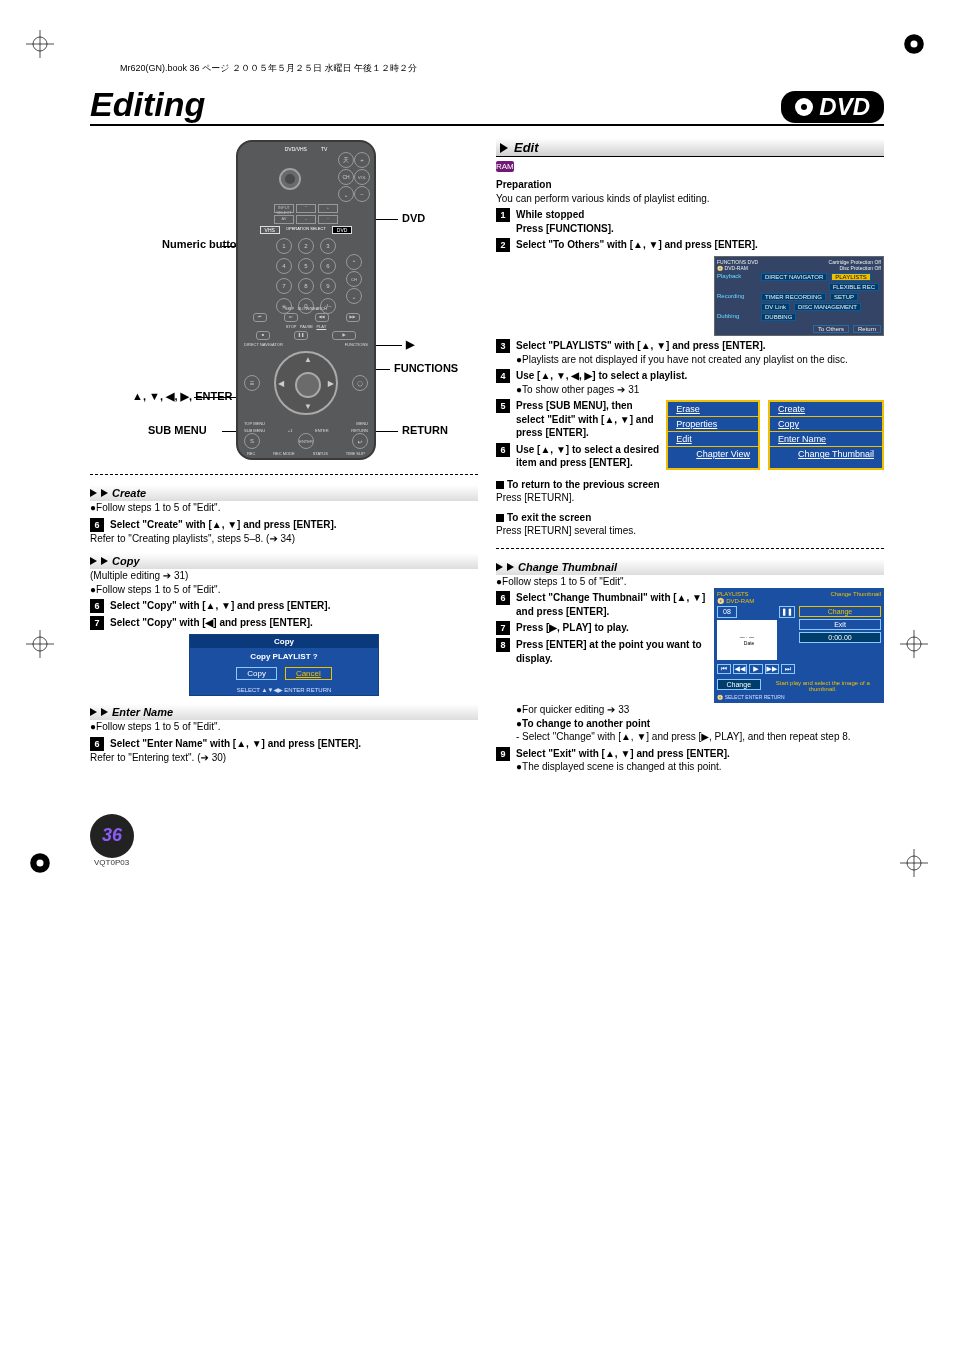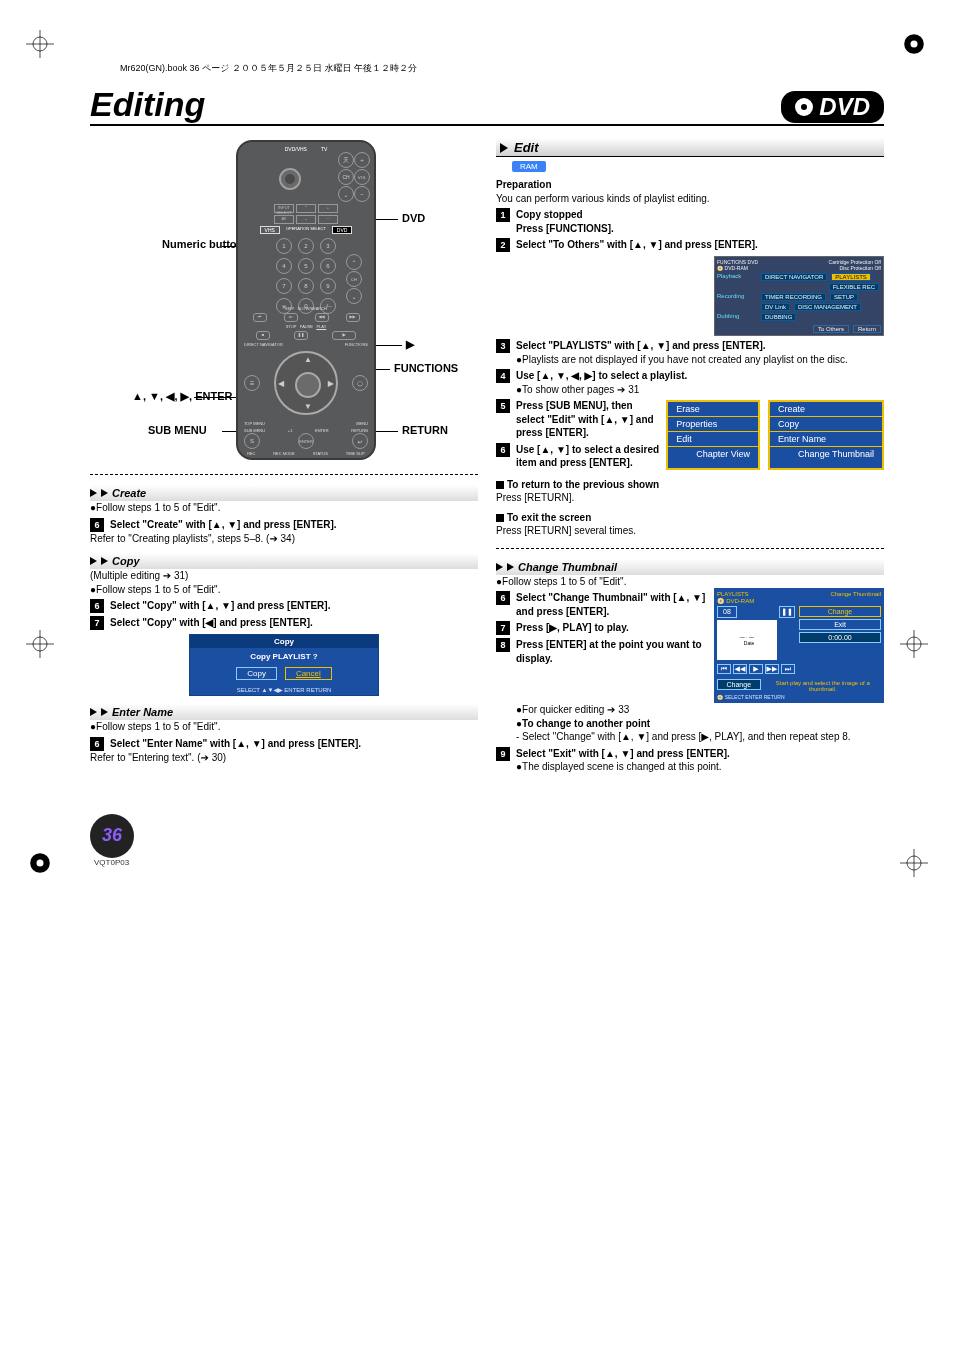--- a/index.html
+++ b/index.html
@@ -48,39 +48,39 @@
   .co-play { top: 198px; left: 280px; }
   .co-functions { top: 222px; left: 268px; }
   .co-arrows { top: 250px; left: 6px; text-align:left; }
   .co-return { top: 284px; left: 276px; }
   .co-sub { top: 284px; left: 22px; }
   .callout .ln{position:absolute;height:1px;background:#000;}
 
   .section-title { font-size: 13px; font-weight: bold; font-style: italic; border-bottom: 1px solid #000; background: linear-gradient(#fff,#d0d0d0);
     padding: 2px 4px 1px 18px; position:relative; margin-top:2px;}
   .section-title .tri{position:absolute;left:4px;top:5px;width:0;height:0;border-top:5px solid transparent;border-bottom:5px solid transparent;border-left:8px solid #000;}
-  .ram-chip { display:inline-block; background:#3b82f6; color:#fff; font-size:8px; padding:1px 8px; border-radius:2px; margin:4px 16px;}
+  .ram-chip { display:inline-block; background:#701a75; color:#fff; font-size:8px; padding:1px 0; border-radius:2px; margin:4px 0;}
   .txt { font-size: 10px; line-height: 1.35; }
   .bold { font-weight: bold; }
   .step { display:flex; gap:6px; margin-top:3px;}
   .step .num{ width:14px; height:14px; background:#000; color:#fff; font-size:9px; display:inline-flex; align-items:center;justify-content:center; font-weight:bold; flex:0 0 14px;}
   .step .body{flex:1;}
   .sub-heading{font-weight:bold;font-style:italic;font-size:11px;display:flex;align-items:center;gap:4px; margin-top:8px; padding:2px 0 2px 0; background:linear-gradient(#fff,#ddd);}
   .sub-heading .tt{width:0;height:0;border-top:4px solid transparent;border-bottom:4px solid transparent;border-left:7px solid #000;}
   .bsq{width:8px;height:8px;background:#000;display:inline-block;margin-right:3px;vertical-align:middle;}
   .functions-osd{border:1px solid #666;font-size:6px;width:170px;margin-left:auto;margin-top:4px;background:#346; color:#eee;padding:2px;}
   .functions-osd .top{display:flex;justify-content:space-between;font-size:5px;}
   .functions-osd .rowo{display:flex;gap:2px;margin-top:2px;}
   .functions-osd .lab{flex:0 0 42px;color:#6df;}
   .functions-osd .btn{background:#013d6b;padding:0 3px;margin-right:2px;border:1px solid #0a5a9a;}
   .functions-osd .btn.hl{background:#f0c000;color:#013;}
   .functions-osd .ret{display:flex;justify-content:flex-end;gap:4px;margin-top:4px;}
   .functions-osd .ret span{border:1px solid #2a6aa0;padding:0 4px;}
 
-  .menu-popup{border:2px solid #f0c000;background:#1a4ea0;color:#fff;font-size:9px;display:inline-block;}
+  .menu-popup{border:2px solid #f0c000;background:#1a4ea0;color:#fff;font-size:9px;display:inline-block;text-decoration:underline;}
   .menu-popup div{padding:2px 8px;border-bottom:1px solid #f0c000;}
   .menu-popup div:last-child{border-bottom:none;padding-left:28px;}
   .menu-wrap{display:flex;gap:8px;justify-content:flex-end;margin-top:4px;}
 
   .copy-osd{background:#1a4fa2;color:#fff;width:190px;margin:4px auto;border:1px solid #144080;font-size:8px;}
   .copy-osd .bar{background:#0b3a7c;text-align:center;padding:2px 0;font-weight:bold;}
   .copy-osd .mid{text-align:center;padding:4px 0;font-weight:bold;}
   .copy-osd .btns{display:flex;justify-content:center;gap:8px;padding:2px 0 4px;}
   .copy-osd .cb{border:1px solid #8cf;padding:1px 10px;}
   .copy-osd .cb.sel{color:#f0c000;border-color:#f0c000;text-decoration:underline;}
@@ -370,21 +370,21 @@
 
     <div class="col">
       <div class="section-title"><span class="tri"></span><span>Edit</span></div>
       <span class="ram-chip">RAM</span>
       <div class="txt bold" style="margin-top:2px;">Preparation</div>
       <div class="txt">You can perform various kinds of playlist editing.</div>
 
       <div class="step">
           <span class="num">1</span>
         <div class="body">
-            <div class="txt bold">Copy stopped</div>
+            <div class="txt bold">While stopped</div>
           <div class="txt bold">Press [FUNCTIONS].</div>
           </div>
         </div>
 
       <div class="step">
           <span class="num">2</span>
         <div class="body">
             <div class="txt bold">Select "To Others" with [▲, ▼] and press [ENTER].</div>
           </div>
         </div>
@@ -465,21 +465,21 @@
           </div>
           <div class="menu-popup">
             <div>Create</div>
               <div>Copy</div>
             <div>Enter Name</div>
               <div>Change Thumbnail</div>
           </div>
         </div>
       </div>
 
-      <div class="txt" style="margin-top:8px;"><span class="bsq"></span><span class="bold">To return to the previous shown</span></div>
+      <div class="txt" style="margin-top:8px;"><span class="bsq"></span><span class="bold">To return to the previous screen</span></div>
       <div class="txt">Press [RETURN].</div>
       <div class="txt" style="margin-top:6px;"><span class="bsq"></span><span class="bold">To exit the screen</span></div>
       <div class="txt">Press [RETURN] several times.</div>
 
       <hr class="dashed-divider">
 
       
       <div class="sub-heading">
           <span class="tt"></span>
           <span class="tt"></span>

